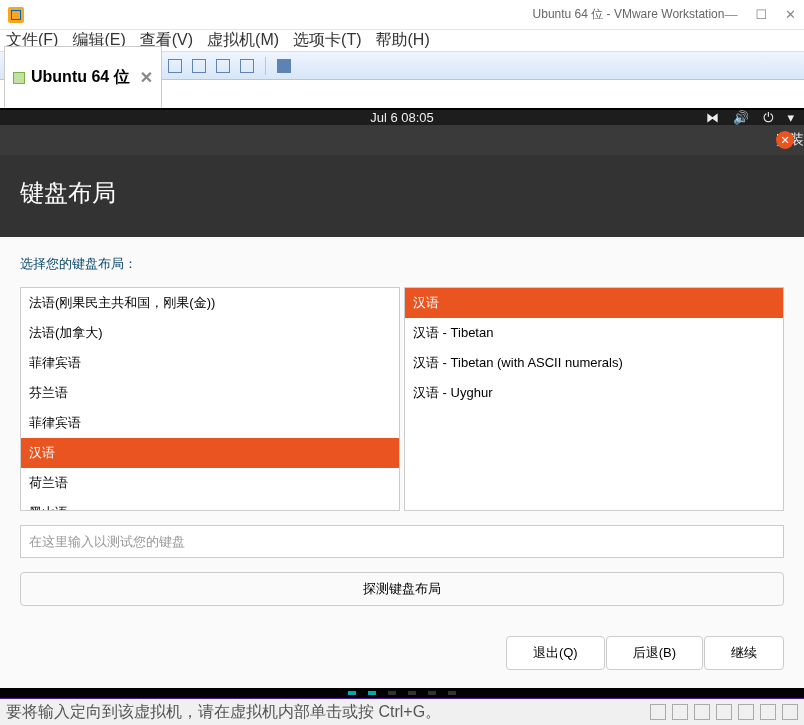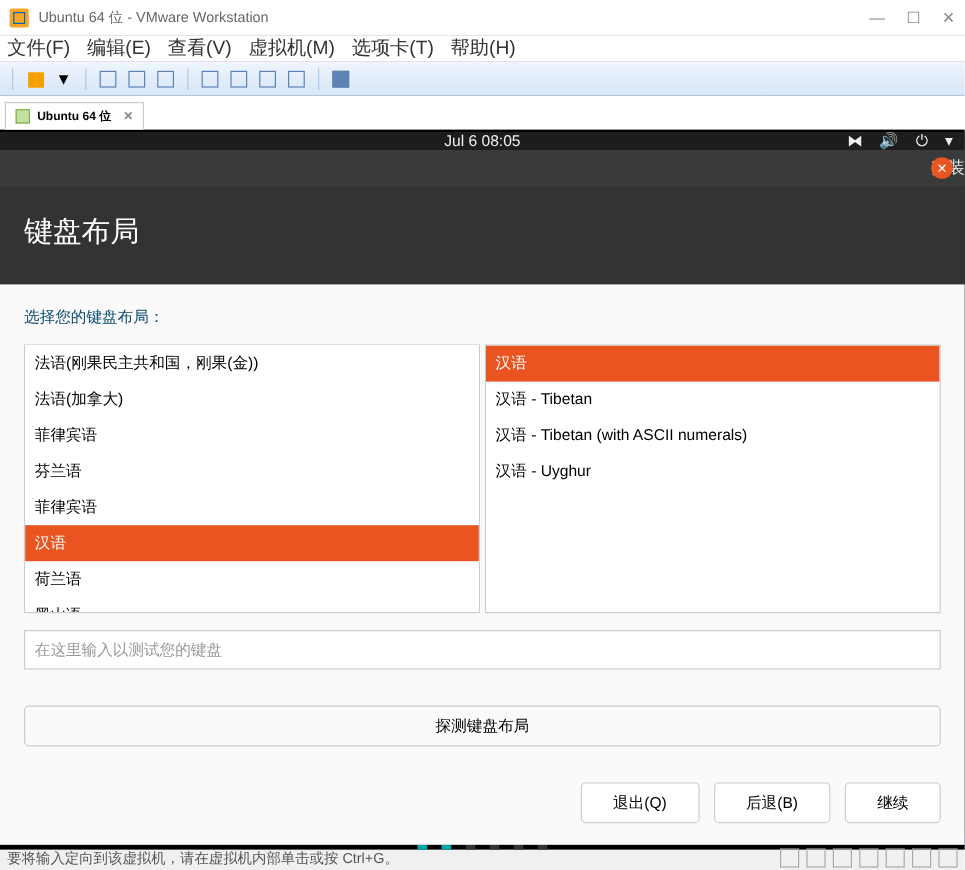--- a/index.html
+++ b/index.html
@@ -1,39 +1,39 @@
 <!DOCTYPE html>
 <html><head>
 <meta charset="utf-8">
 <style>
 * { margin: 0; padding: 0; box-sizing: border-box; font-family: "Segoe UI", "Microsoft YaHei", sans-serif; }
 html, body { width: 804px; height: 725px; background: #fff; overflow: hidden; }
 
 
-.vm-titlebar { height: 30px; background: #fff; display: flex; align-items: center; padding: 0 8px; border-bottom: 1px solid #e5e5e5; }
+.vm-titlebar { height: 30px; background: #fff; display: flex; align-items: center; padding: 0 8px; border-bottom: 1px solid #e5e5e5; text-align: right; }
 .vm-logo { width: 16px; height: 16px; background: #f5a623; border-radius: 2px; margin-right: 8px; position: relative; }
 .vm-logo::after { content: ""; position: absolute; inset: 3px; border: 1px solid #0064c8; }
 .vm-title { font-size: 12px; color: #666; flex: 1; }
 .vm-wincontrols { display: flex; gap: 18px; color: #888; }
 .vm-wincontrols span { cursor: pointer; font-size: 13px; }
 
 
 .vm-menubar { height: 22px; background: #fff; display: flex; align-items: center; padding: 0 6px; gap: 14px; font-size: 16px; color: #333; border-bottom: 1px solid #ddd; }
 .vm-menubar span { cursor: pointer; }
 
 
 .vm-toolbar { height: 28px; background: linear-gradient(#eef5fe, #d8e6f7); display: flex; align-items: center; padding: 0 6px; gap: 4px; border-bottom: 1px solid #b5c7de; }
 .vm-toolbar .sep { width: 1px; height: 18px; background: #b5c7de; margin: 0 4px; }
 .vm-toolbar .btn { width: 20px; height: 20px; display: flex; align-items: center; justify-content: center; cursor: pointer; }
 .vm-toolbar .pause { color: #f59f00; font-weight: bold; letter-spacing: -2px; }
 .vm-toolbar .icon-box { width: 14px; height: 14px; border: 1px solid #5c83b4; }
 
 
 .vm-tabbar { height: 30px; background: #fff; display: flex; align-items: flex-end; padding: 0 4px; border-bottom: 2px solid #000; }
-.vm-tab { display: flex; align-items: center; gap: 6px; padding: 4px 8px; border: 1px solid #ccc; border-bottom: none; background: #fff; font-size: 10px; font-weight: bold; text-align: right; }
+.vm-tab { display: flex; align-items: center; gap: 6px; padding: 20px 8px; border: 1px solid #ccc; border-bottom: none; background: #fff; font-size: 16px; font-weight: bold; text-align: right; }
 .vm-tab .x { color: #888; cursor: pointer; margin-left: 4px; }
 .vm-tab .dot { width: 12px; height: 12px; background: #c3e1a3; border: 1px solid #7aaf4a; }
 
 
 .guest { height: 588px; background: #000; display: flex; flex-direction: column; }
 .ubuntu-topbar { height: 24px; background: #1d1d1d; color: #eee; display: flex; align-items: center; justify-content: center; font-size: 13px; position: relative; }
 .ubuntu-topbar .right-icons { position: absolute; right: 10px; display: flex; gap: 14px; align-items: center; }
 .ubuntu-topbar .right-icons span { font-size: 13px; }
 
 .installer { flex: 1; background: #2c2c2c; display: flex; flex-direction: column; position: relative; }
@@ -43,30 +43,30 @@
 .inst-heading { color: #fff; font-size: 24px; font-weight: 300; padding: 22px 20px 28px; background: #333; }
 .inst-body { flex: 1; background: #fafafa; padding: 18px 20px; display: flex; flex-direction: column; }
 .prompt { font-size: 13px; color: #0c4a6e; margin-bottom: 14px; }
 .layout-row { display: flex; gap: 4px; height: 224px; }
 .layout-list { flex: 1; border: 1px solid #ccc; background: #fff; overflow-y: auto; font-size: 13px; }
 .layout-list .item { padding: 6px 8px; cursor: pointer; }
 .layout-list .item.selected { background: #e95420; color: #ffffff; }
 
 .test-input { width: 100%; margin-top: 14px; padding: 8px; border: 1px solid #ccc; font-size: 13px; background: #fff; }
 .test-input::placeholder { color: #999; }
-.detect-btn { margin-top: 30px; padding: 7px 14px; border: 1px solid #ccc; background: #fafafa; font-size: 13px; cursor: pointer; border-radius: 4px; }
-.nav-buttons { margin-top: 30px; display: flex; gap: 12px; justify-content: flex-end; }
+.detect-btn { margin-top: 14px; padding: 7px 14px; border: 1px solid #ccc; background: #fafafa; font-size: 13px; cursor: pointer; border-radius: 4px; }
+.nav-buttons { margin-top: 30px; display: flex; gap: 1px; justify-content: flex-end; }
 .nav-buttons button { padding: 7px 26px; border: 1px solid #ccc; background: #fff; font-size: 13px; cursor: pointer; border-radius: 4px; }
 
 .dots { height: 28px; background: #000; display: flex; align-items: center; justify-content: center; gap: 12px; }
 .dots span { width: 8px; height: 4px; background: #333; }
 .dots span.active { background: #0aa; }
 
 
-.vm-status { height: 27px; background: #f0f0f0; display: flex; align-items: center; padding: 0 6px; font-size: 12px; color: #555; border-top: 7px solid #4c1d95; }
+.vm-status { height: 27px; background: #f0f0f0; display: flex; align-items: center; padding: 0 6px; font-size: 16px; color: #555; border-top: 1px solid #4c1d95; }
 .vm-status .text { flex: 1; }
 .vm-status .tray { display: flex; gap: 6px; }
 .vm-status .tray span { width: 16px; height: 16px; border: 1px solid #aaa; }
 </style>
 </head>
 <body>
 
 <div class="vm-titlebar">
   <div class="vm-logo"></div>
   <div class="vm-title">Ubuntu 64 位 - VMware Workstation</div>

